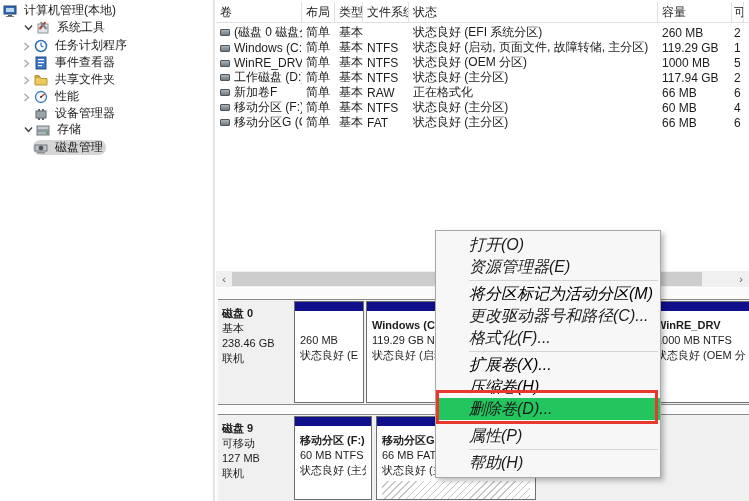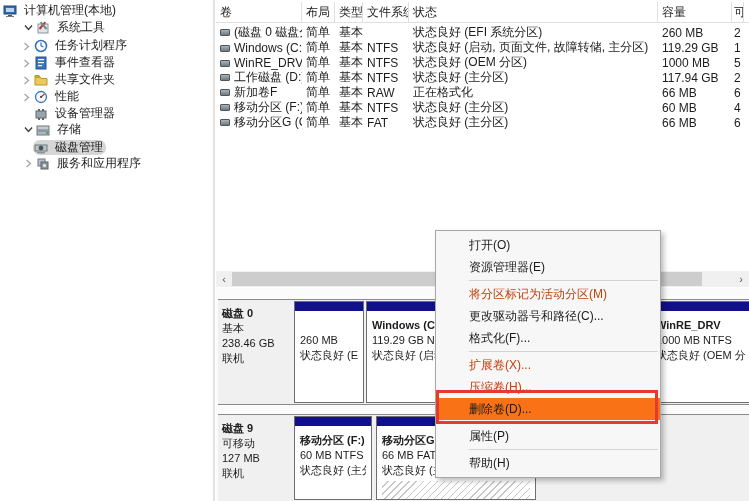--- a/index.html
+++ b/index.html
@@ -57,23 +57,23 @@
   #blk-efi   { left:76px;  width:70px; }
   #blk-c     { left:148px; width:282px; }
   #blk-winre { left:432px; width:101px; border-right:none; }
   
   #blk-f { left:76px;  width:78px; }
   #blk-g { left:158px; width:160px; }
 
   
   #context-menu { position:absolute; left:435px; top:230px; width:226px; background:#f7f7f7;
     border:1px solid #a7a7a7; box-shadow:3px 3px 5px rgba(0,0,0,0.25); padding:3px 0; z-index:10; }
-  .mi { height:22px; line-height:22px; padding-left:33px; font-size:12px; color:#1b1b1b; white-space:nowrap; overflow:hidden; }
-  .mi.disabled { color:#c2410c; }
-  .mi.highlight { background:#f97316; }
+  .mi { height:22px; line-height:22px; padding-left:33px; font-size:16px; color:#1b1b1b; white-space:nowrap; overflow:hidden;font-style:italic; }
+  .mi.disabled { color:#000000; }
+  .mi.highlight { background:#22c55e; }
   .msep { height:5px; position:relative; }
   .msep::after { content:""; position:absolute; left:33px; right:2px; top:2px; border-top:1px solid #d4d4d4; }
 
   
   #red-box { position:absolute; left:436px; top:390px; width:222px; height:34px;
     border:3px solid #e8392e; z-index:11; pointer-events:none; }
 
   svg { display:block; }
 </style>
 </head>
@@ -210,35 +210,20 @@
         <svg width="14" height="14">
             <rect x="1" y="4" width="12" height="6" fill="#bcc4cb" stroke="#6f787e"></rect>
             <circle cx="7" cy="7" r="2" fill="#6a7artist" stroke="#555" fill-opacity="0.6"></circle>
             <rect x="3" y="11" width="8" height="1.5" fill="#8b949b"></rect>
           </svg>
       </span>
       <span class="tlabel">磁盘管理</span>
     </span>
   </div>
 
-  <div class="trow lvl1">
-    <span class="chev">
-      <svg width="11" height="11">
-          <polyline points="3.5,2 7.5,5.5 3.5,9" fill="none" stroke="#a9a9a9" stroke-width="1.4"></polyline>
-        </svg>
-    </span>
-    <span class="ticon">
-      <svg width="14" height="14">
-          <rect x="2" y="2" width="7" height="7" fill="#b9c1c8" stroke="#6f787e"></rect>
-          <rect x="5" y="5" width="7" height="7" fill="#8e979e" stroke="#5c646a"></rect>
-          <circle cx="8.5" cy="8.5" r="1.5" fill="#e8edf0"></circle>
-        </svg>
-    </span>
-    <span class="tlabel">服务和应用程序</span>
-  </div>
 
 </div>
 <div id="pane-divider"></div>
 
 <div id="volume-list">
   <div class="vrow vhead">
     <div class="vc c0">卷</div>
     <div class="vc c1">布局</div>
     <div class="vc c2">类型</div>
     <div class="vc c3">文件系统</div>

